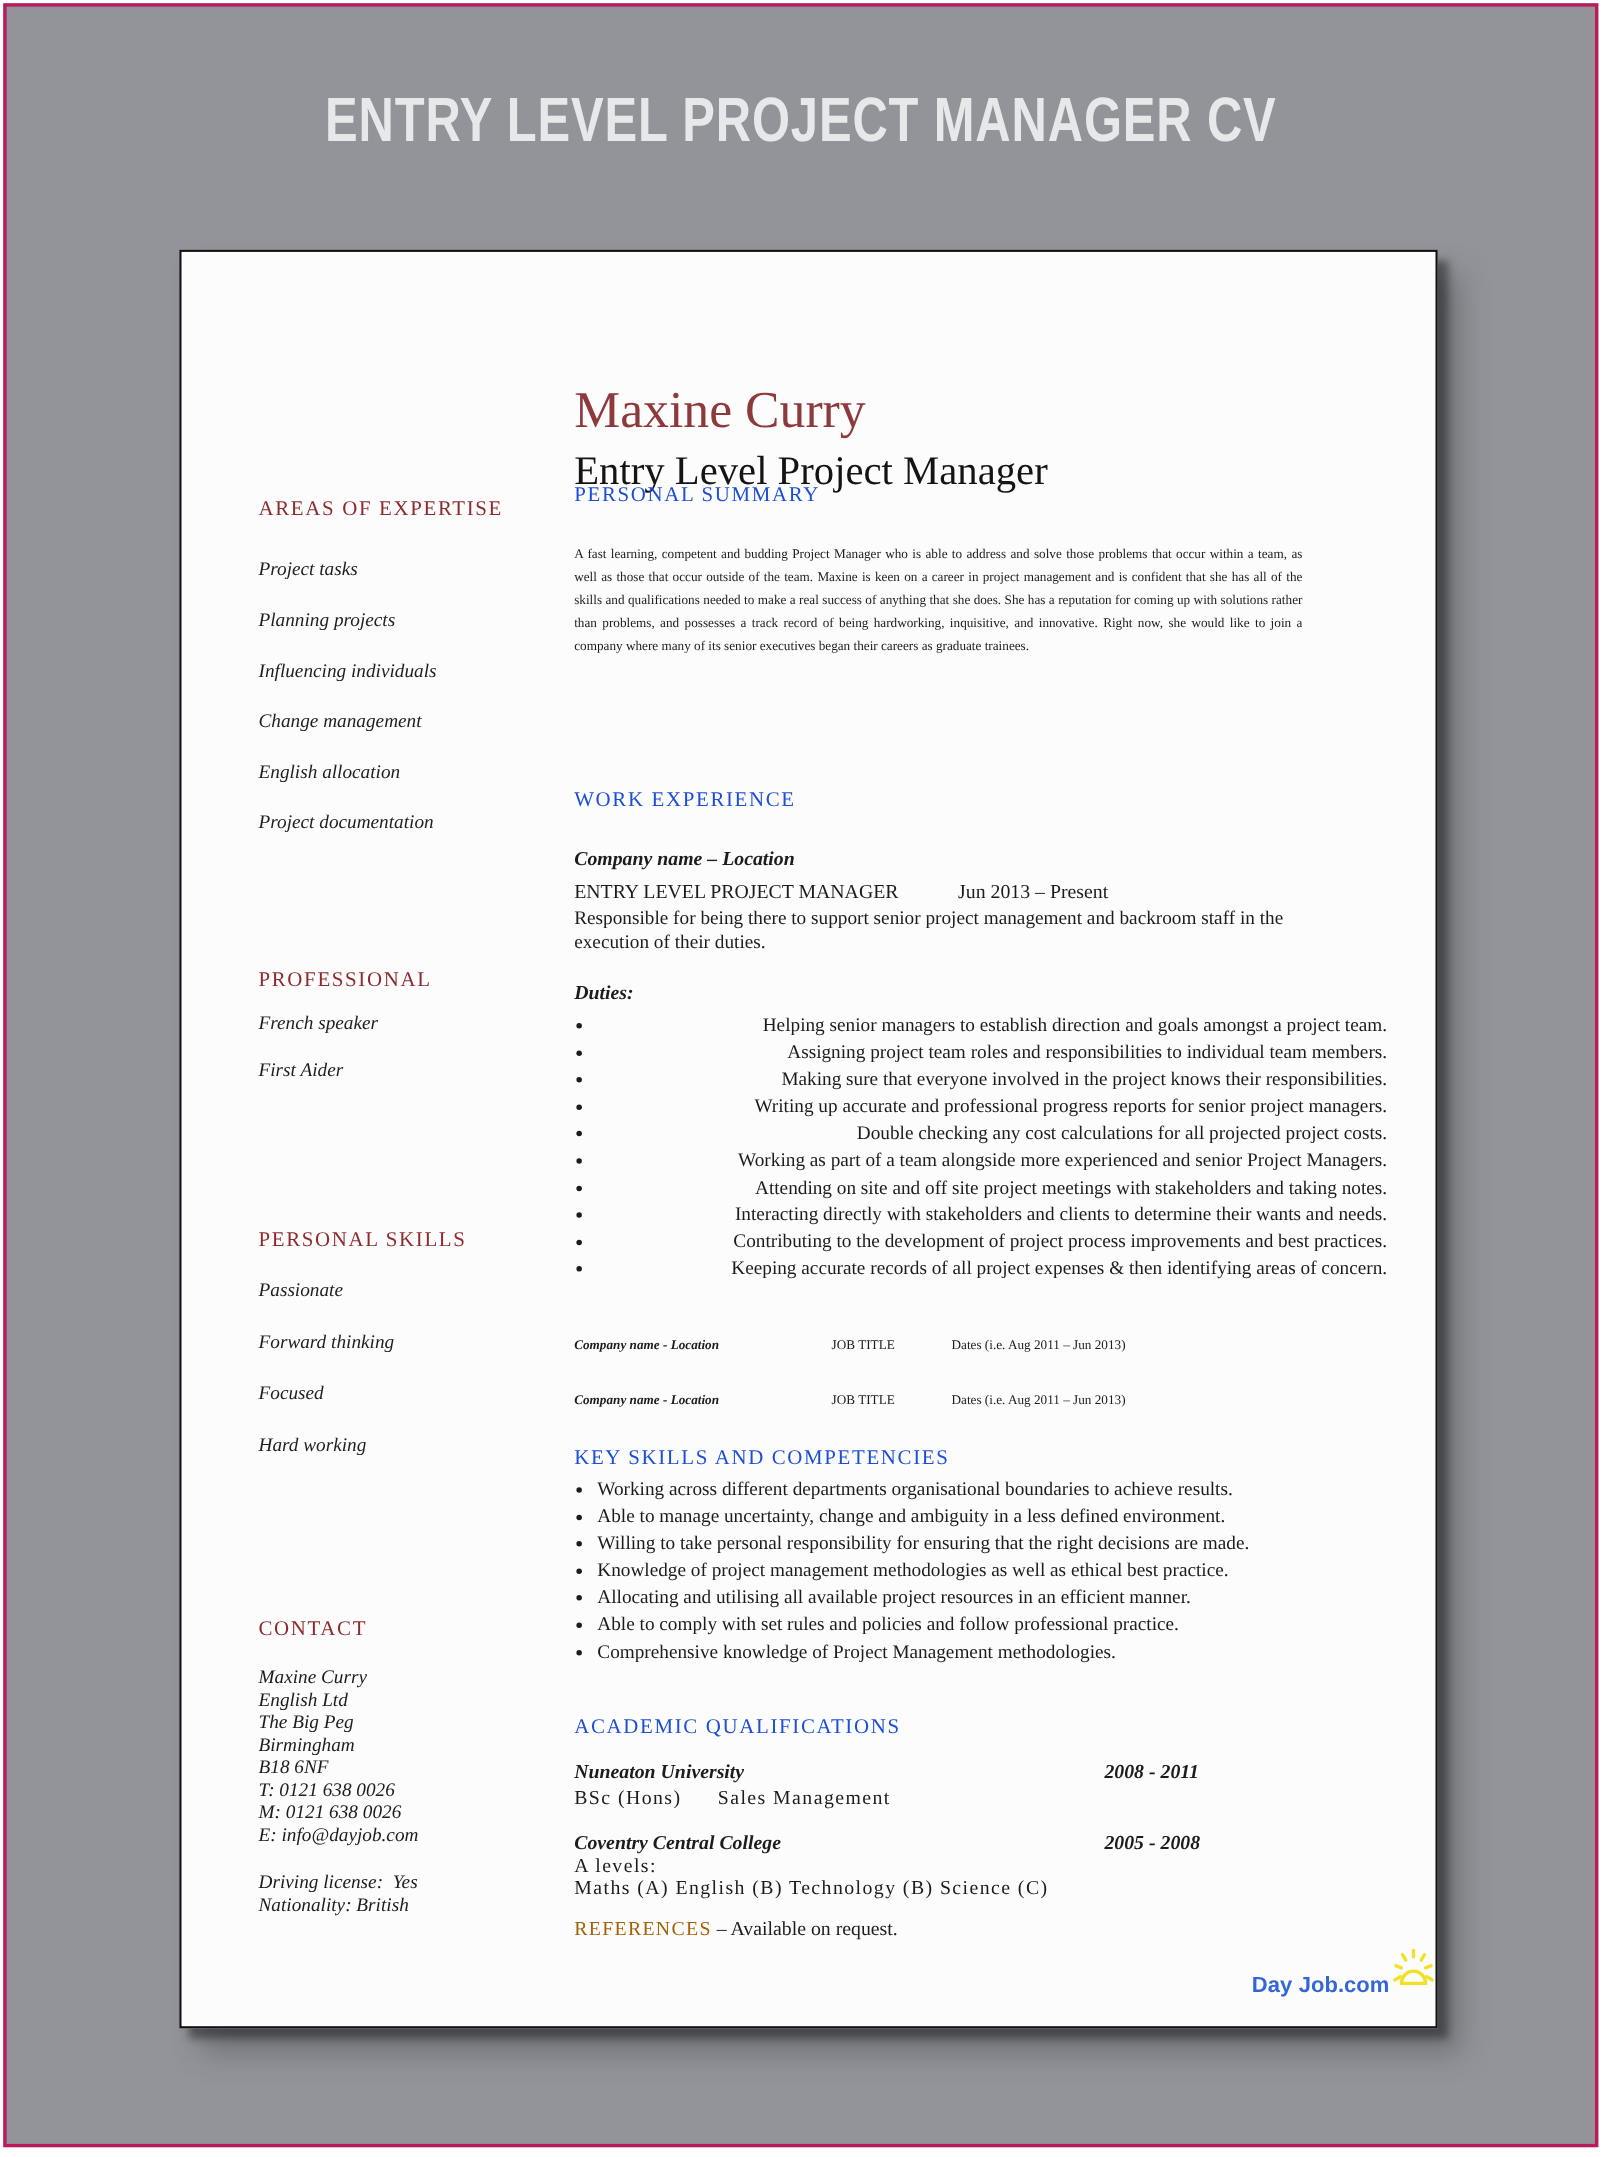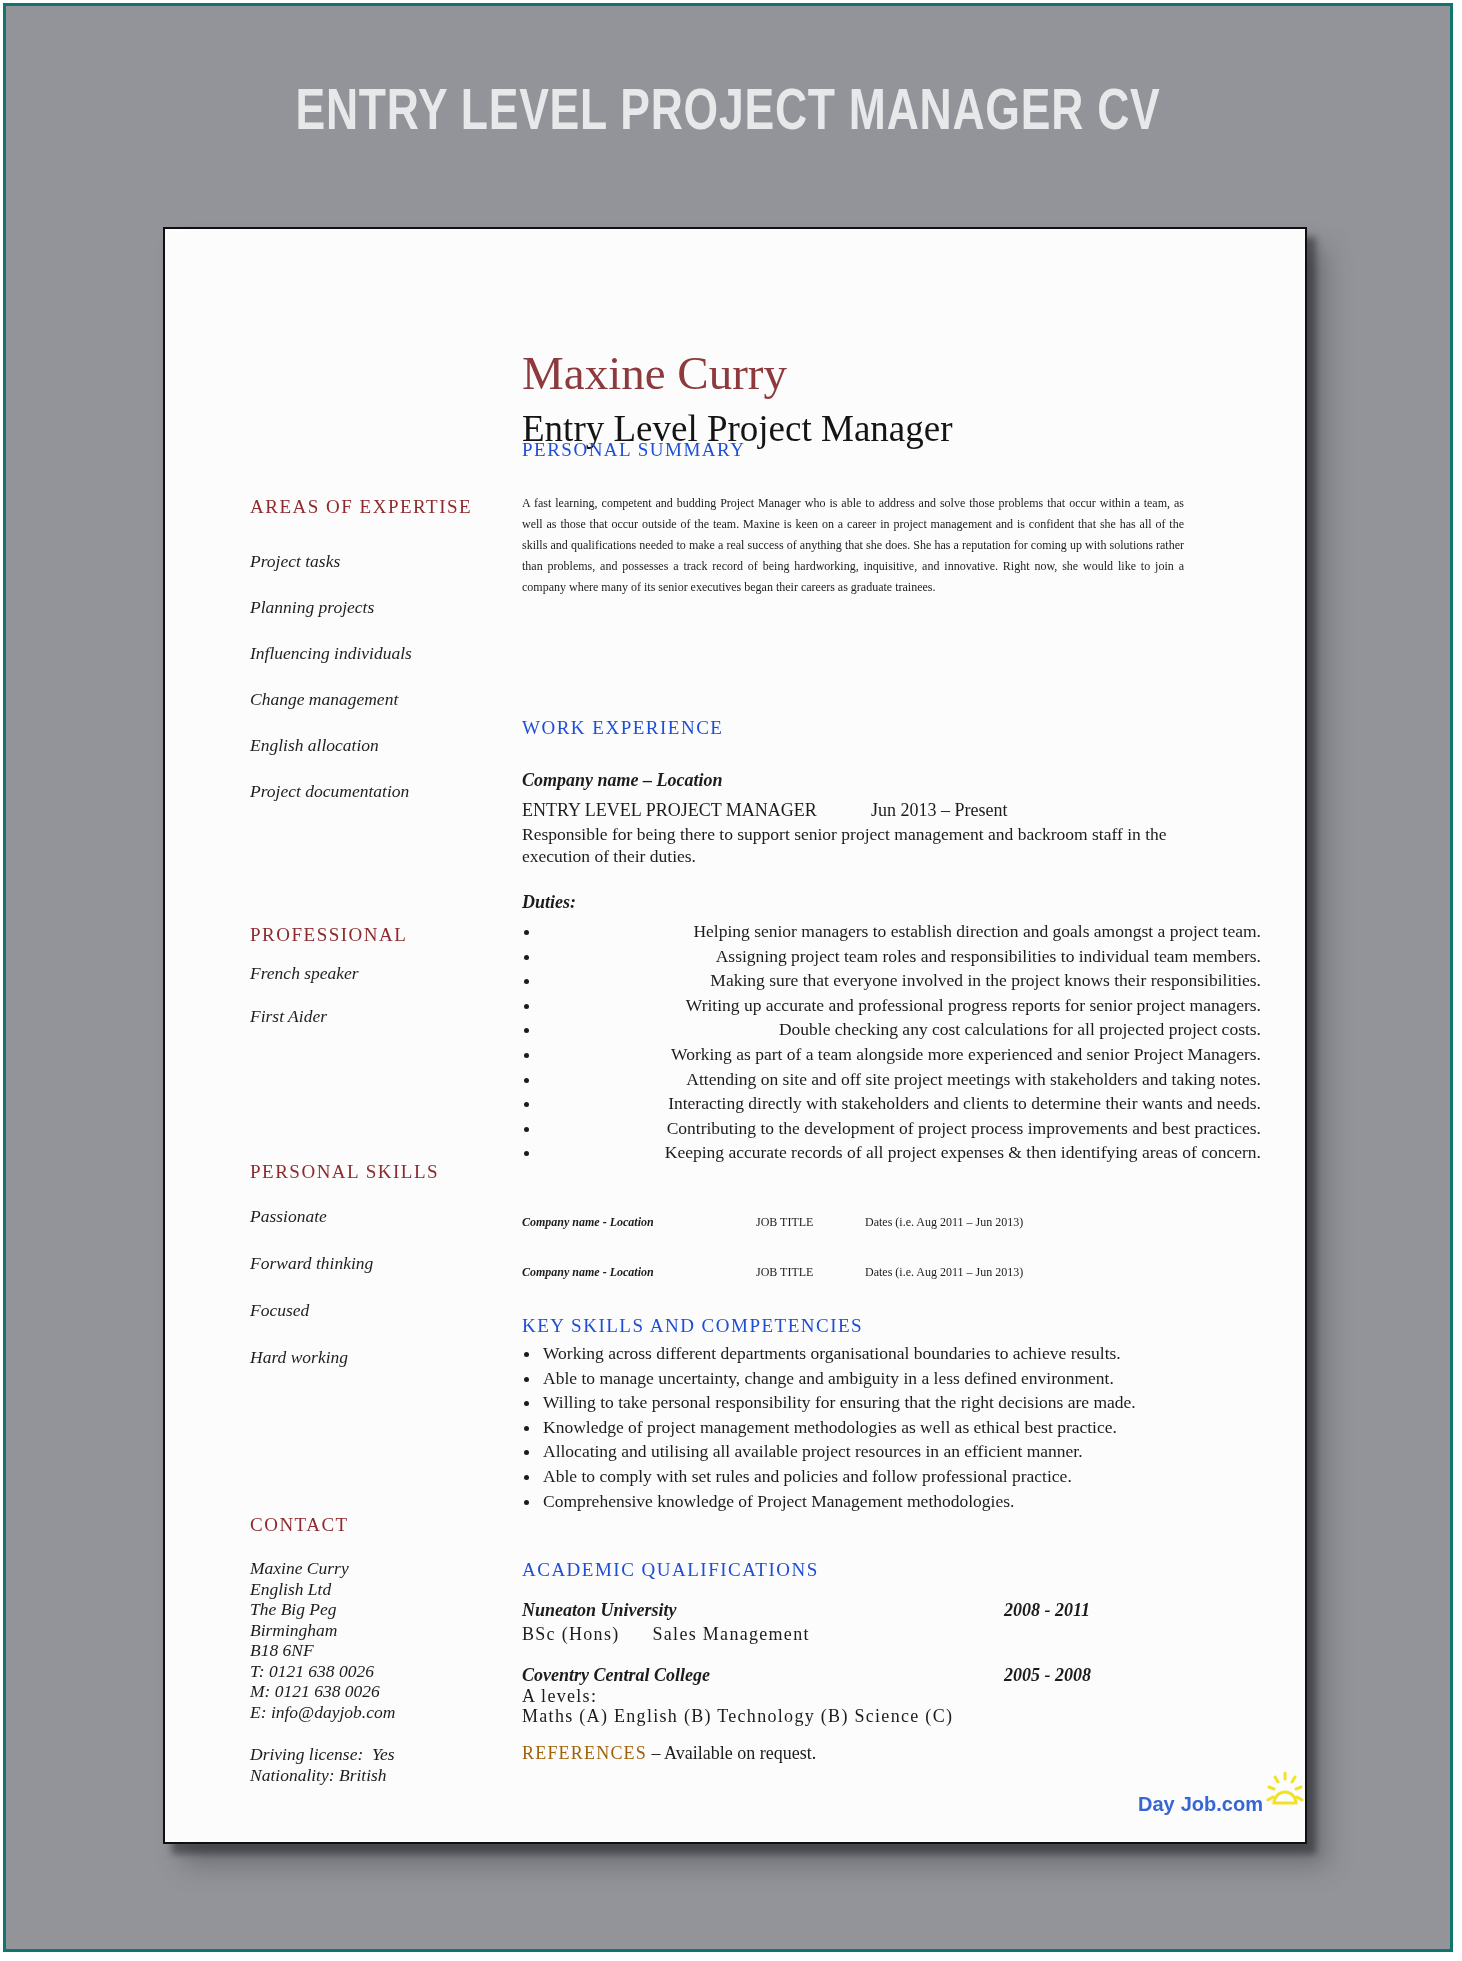--- a/index.html
+++ b/index.html
@@ -2,37 +2,37 @@
 <html><head>
 <meta charset="utf-8">
 <style>
   html,body{margin:0;padding:0;}
   body{
     width:1462px;height:1961px;position:relative;background:#ffffff;
     font-family:"Liberation Serif",serif;color:#1c1c1c;overflow:hidden;
   }
   .frame{
     position:absolute;left:3px;top:3px;width:1450px;height:1949px;
-    background:#929499;border:3px solid #0f766e;box-sizing:border-box;
+    background:#929499;border:3px solid #be185d;box-sizing:border-box;
   }
   
   .banner-title{
     position:absolute;top:70px;left:0;width:100%;text-align:center;
     font-family:"Liberation Sans",sans-serif;font-weight:bold;font-size:57px;
     color:#e7e8ea;letter-spacing:1px;transform:scaleX(0.78);
     white-space:nowrap;
   }
   
   .cv-page{
     position:absolute;left:157px;top:221px;width:1140px;height:1613px;
     background:#fcfcfc;border:2px solid #101010;box-sizing:content-box;
     box-shadow:9px 10px 7px rgba(28,28,32,.50), 20px 22px 24px rgba(55,55,60,.35);
   }
   
-  .sb-section{position:absolute;left:85px;width:210px;margin-top:44px;}
+  .sb-section{position:absolute;left:70px;width:210px;}
   .sb-head{
     margin:0;font-size:19px;font-weight:400;color:#8e2a2e;
     letter-spacing:1.5px;line-height:22px;white-space:nowrap;
   }
   .sb-item{
     font-style:italic;font-size:17.5px;line-height:21px;color:#1e1e1e;white-space:nowrap;
   }
   .sb-expertise{top:223px;}   .sb-expertise .sb-head{margin-bottom:33px;}
   .sb-expertise .sb-item{margin-bottom:25px;}
   .sb-professional{top:651px;}.sb-professional .sb-head{margin-bottom:17px;}

